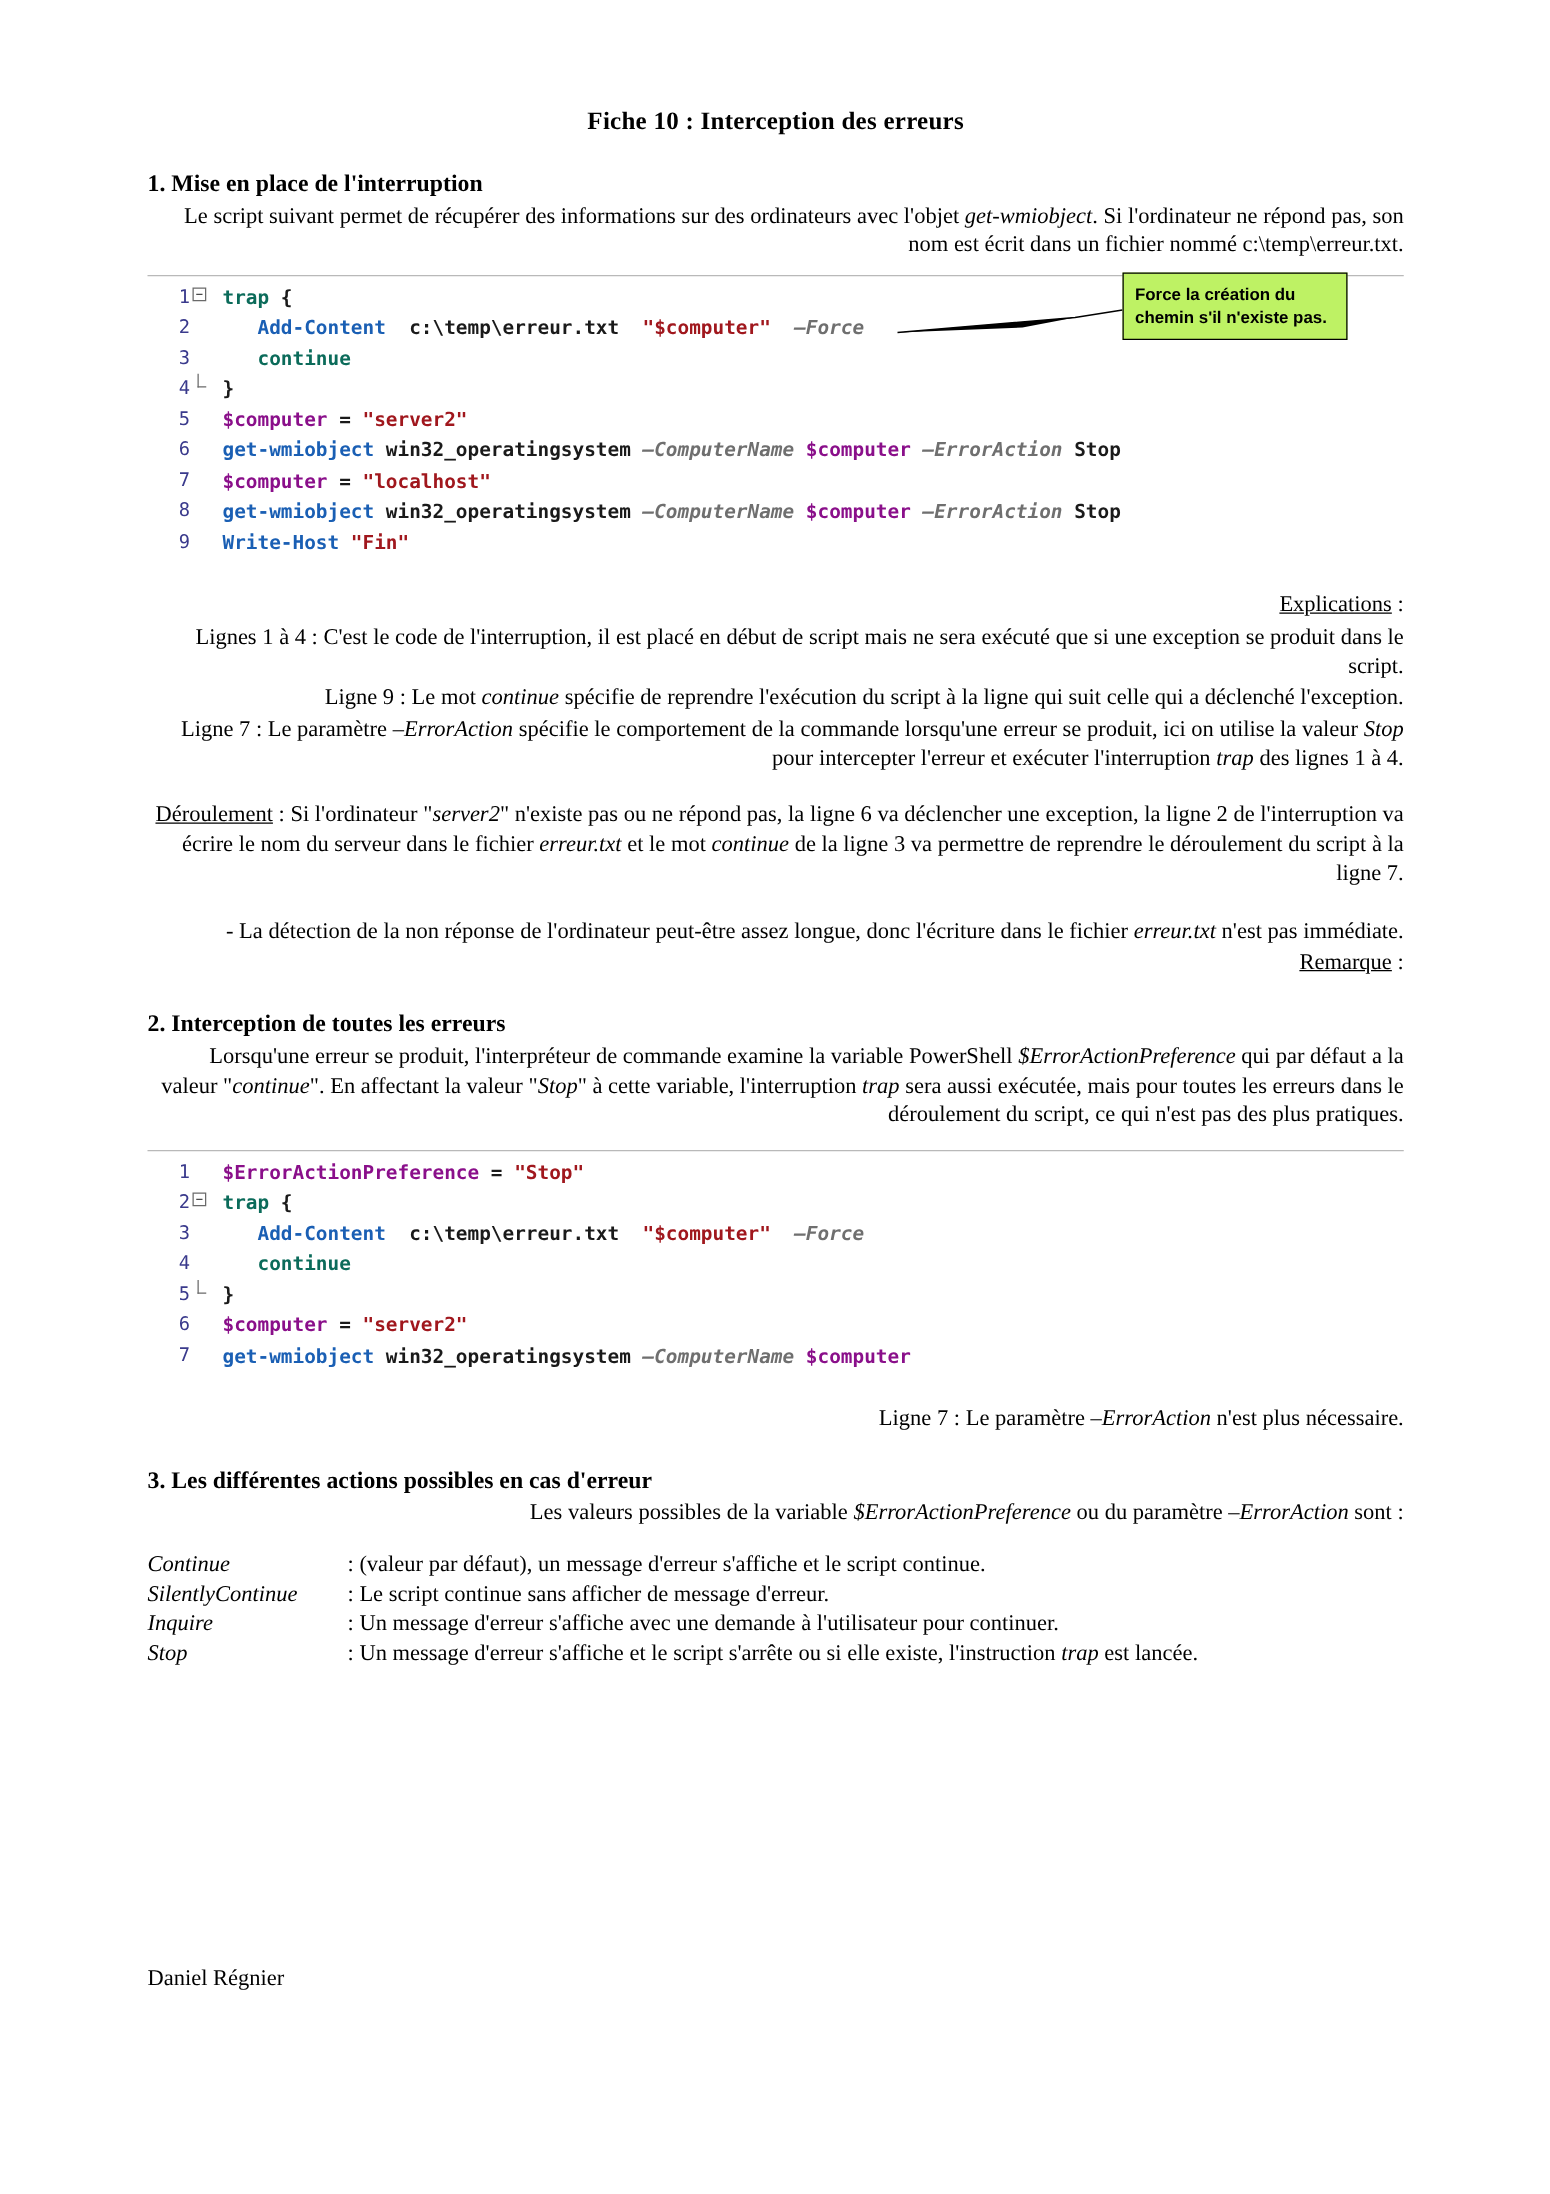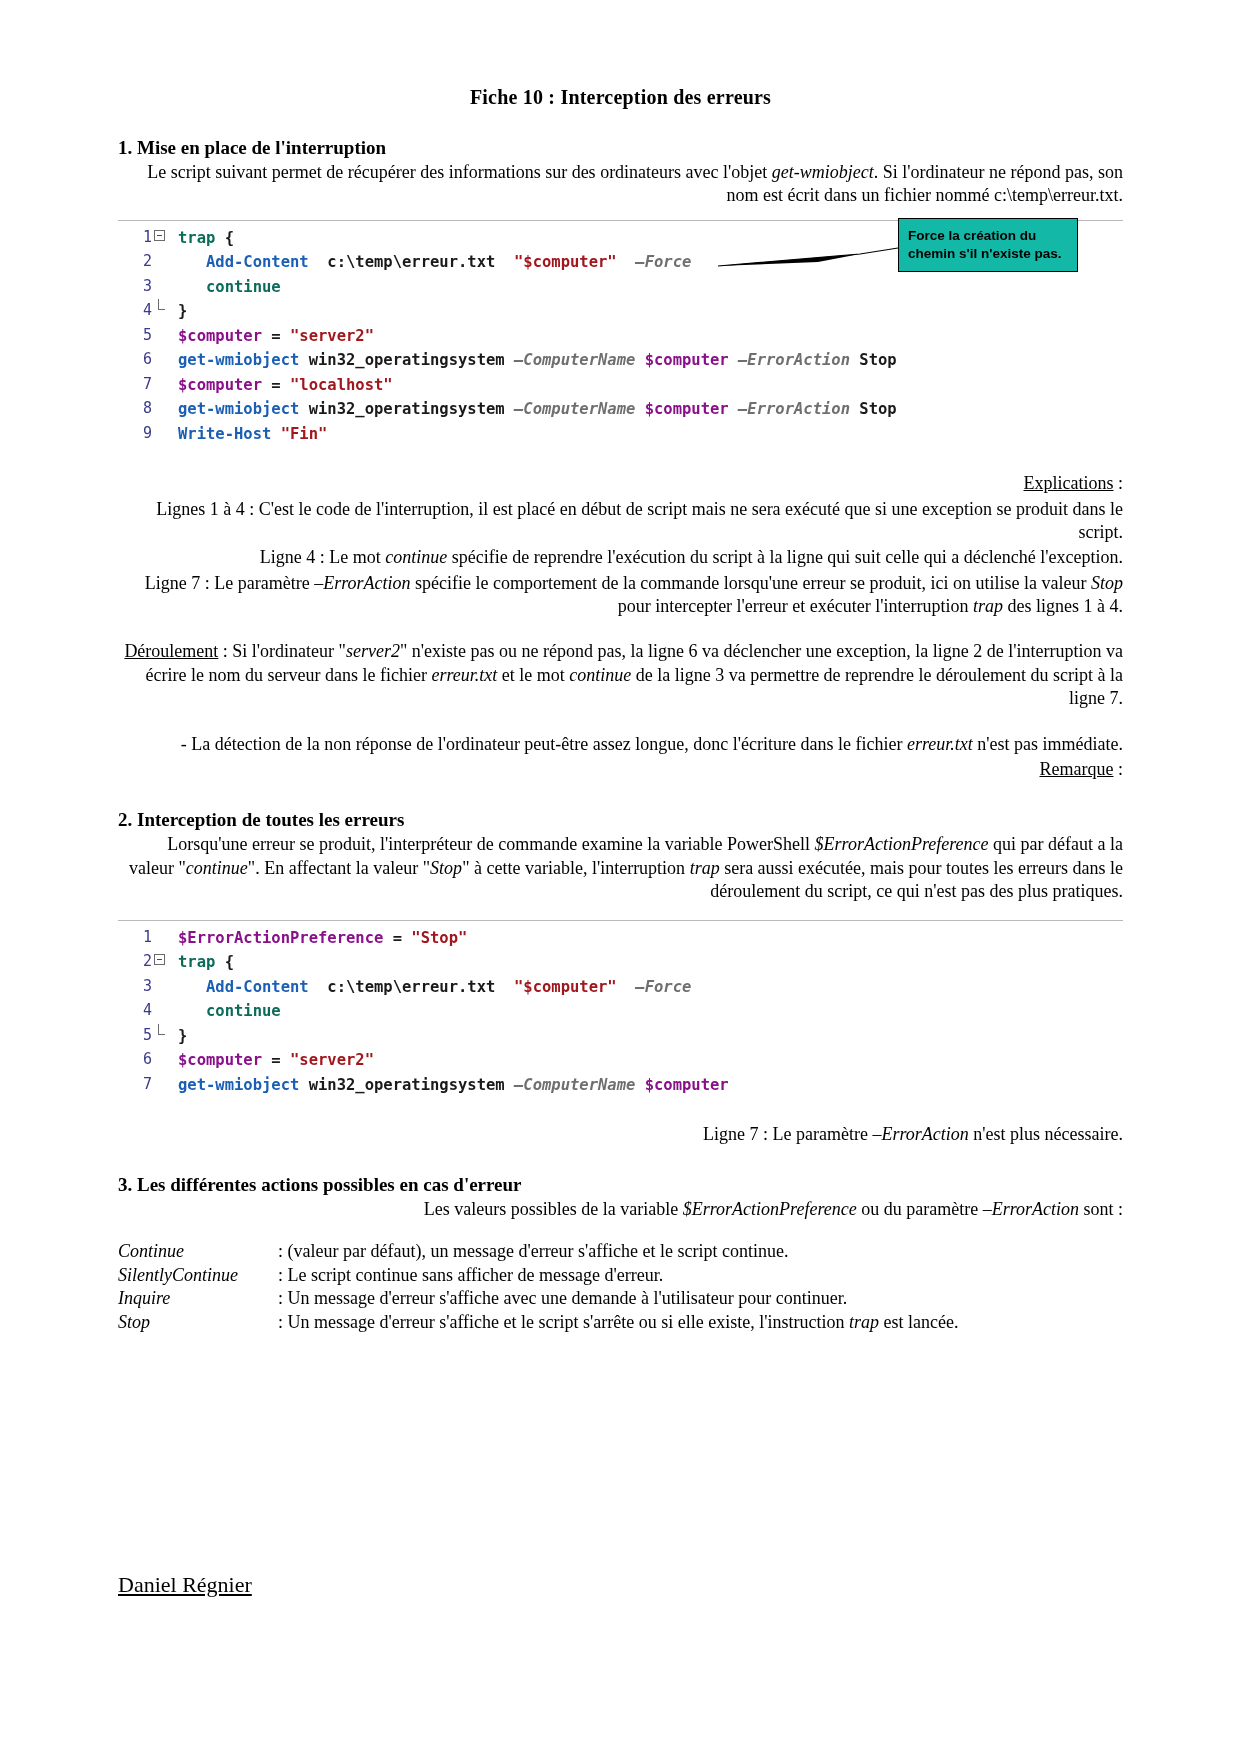--- a/index.html
+++ b/index.html
@@ -134,21 +134,21 @@
   .t-plain { color: #1a1a1a; }
   .t-path  { color: #1a1a1a; }
 
   
   .callout {
     position: absolute;
     left: 780px;
     top: -8px;
     width: 180px;
     border: 1px solid #000;
-    background: #14b8a6;
+    background: #bef264;
     font-family: "Liberation Sans", sans-serif;
     font-size: 13.5px;
     line-height: 1.35;
     padding: 8px 9px;
     box-sizing: border-box;
     color: #000;
   }
   .leader {
     position: absolute;
     left: 0; top: 0;
@@ -168,22 +168,21 @@
     width: 160px;
     flex: 0 0 auto;
     font-style: italic;
   }
   .actions-val { flex: 1 1 auto; }
 
   .footer {
     position: absolute;
     left: 118px;
     top: 1572px;
-    font-size: 22px;
-    text-decoration: underline;
+    font-size: 18px;
   }
 </style>
 </head>
 <body>
 
 <div class="page">
   <div class="content">
 
     <h1 class="doc-title">Fiche 10 : Interception des erreurs</h1>
 
@@ -244,21 +243,21 @@
         <span class="ln">9</span>
         <span class="gutter"><span class="vbar"></span></span>
         <span class="code-text"><span class="t-cmd">Write-Host</span> <span class="t-str">"Fin"</span></span>
       </div>
     </div>
 
     <div class="spacer-lg"></div>
 
     <p class="para"><span class="underline">Explications</span><span> :</span></p>
     <p class="para">Lignes 1 à 4 : C'est le code de l'interruption, il est placé en début de script mais ne sera exécuté que si une exception se produit dans le script.</p>
-    <p class="para"><span>Ligne 4 : Le mot </span><span class="ital">continue</span><span> spécifie de reprendre l'exécution du script à la ligne qui suit celle qui a déclenché l'exception.</span></p>
+    <p class="para"><span>Ligne 9 : Le mot </span><span class="ital">continue</span><span> spécifie de reprendre l'exécution du script à la ligne qui suit celle qui a déclenché l'exception.</span></p>
     <p class="para"><span>Ligne 7 : Le paramètre </span><span class="ital">–ErrorAction</span><span> spécifie le comportement de la commande lorsqu'une erreur se produit, ici on utilise la valeur </span><span class="ital">Stop</span><span> pour intercepter l'erreur et exécuter l'interruption </span><span class="ital">trap</span><span> des lignes 1 à 4.</span></p>
 
     <div class="spacer-md"></div>
 
     <p class="para"><span class="underline">Déroulement</span><span> : Si l'ordinateur "</span><span class="ital">server2</span><span>" n'existe pas ou ne répond pas, la ligne 6 va déclencher une exception, la ligne 2 de l'interruption va écrire le nom du serveur dans le fichier </span><span class="ital">erreur.txt</span><span> et le mot </span><span class="ital">continue</span><span> de la ligne 3 va permettre de reprendre le déroulement du script à la ligne 7.</span></p>
 
     <div class="spacer-md"></div>
 
     <p class="para"><span>- La détection de la non réponse de l'ordinateur peut-être assez longue, donc l'écriture dans le fichier </span><span class="ital">erreur.txt</span><span> n'est pas immédiate.</span></p>
     <p class="para"><span class="underline">Remarque</span><span> :</span></p>

